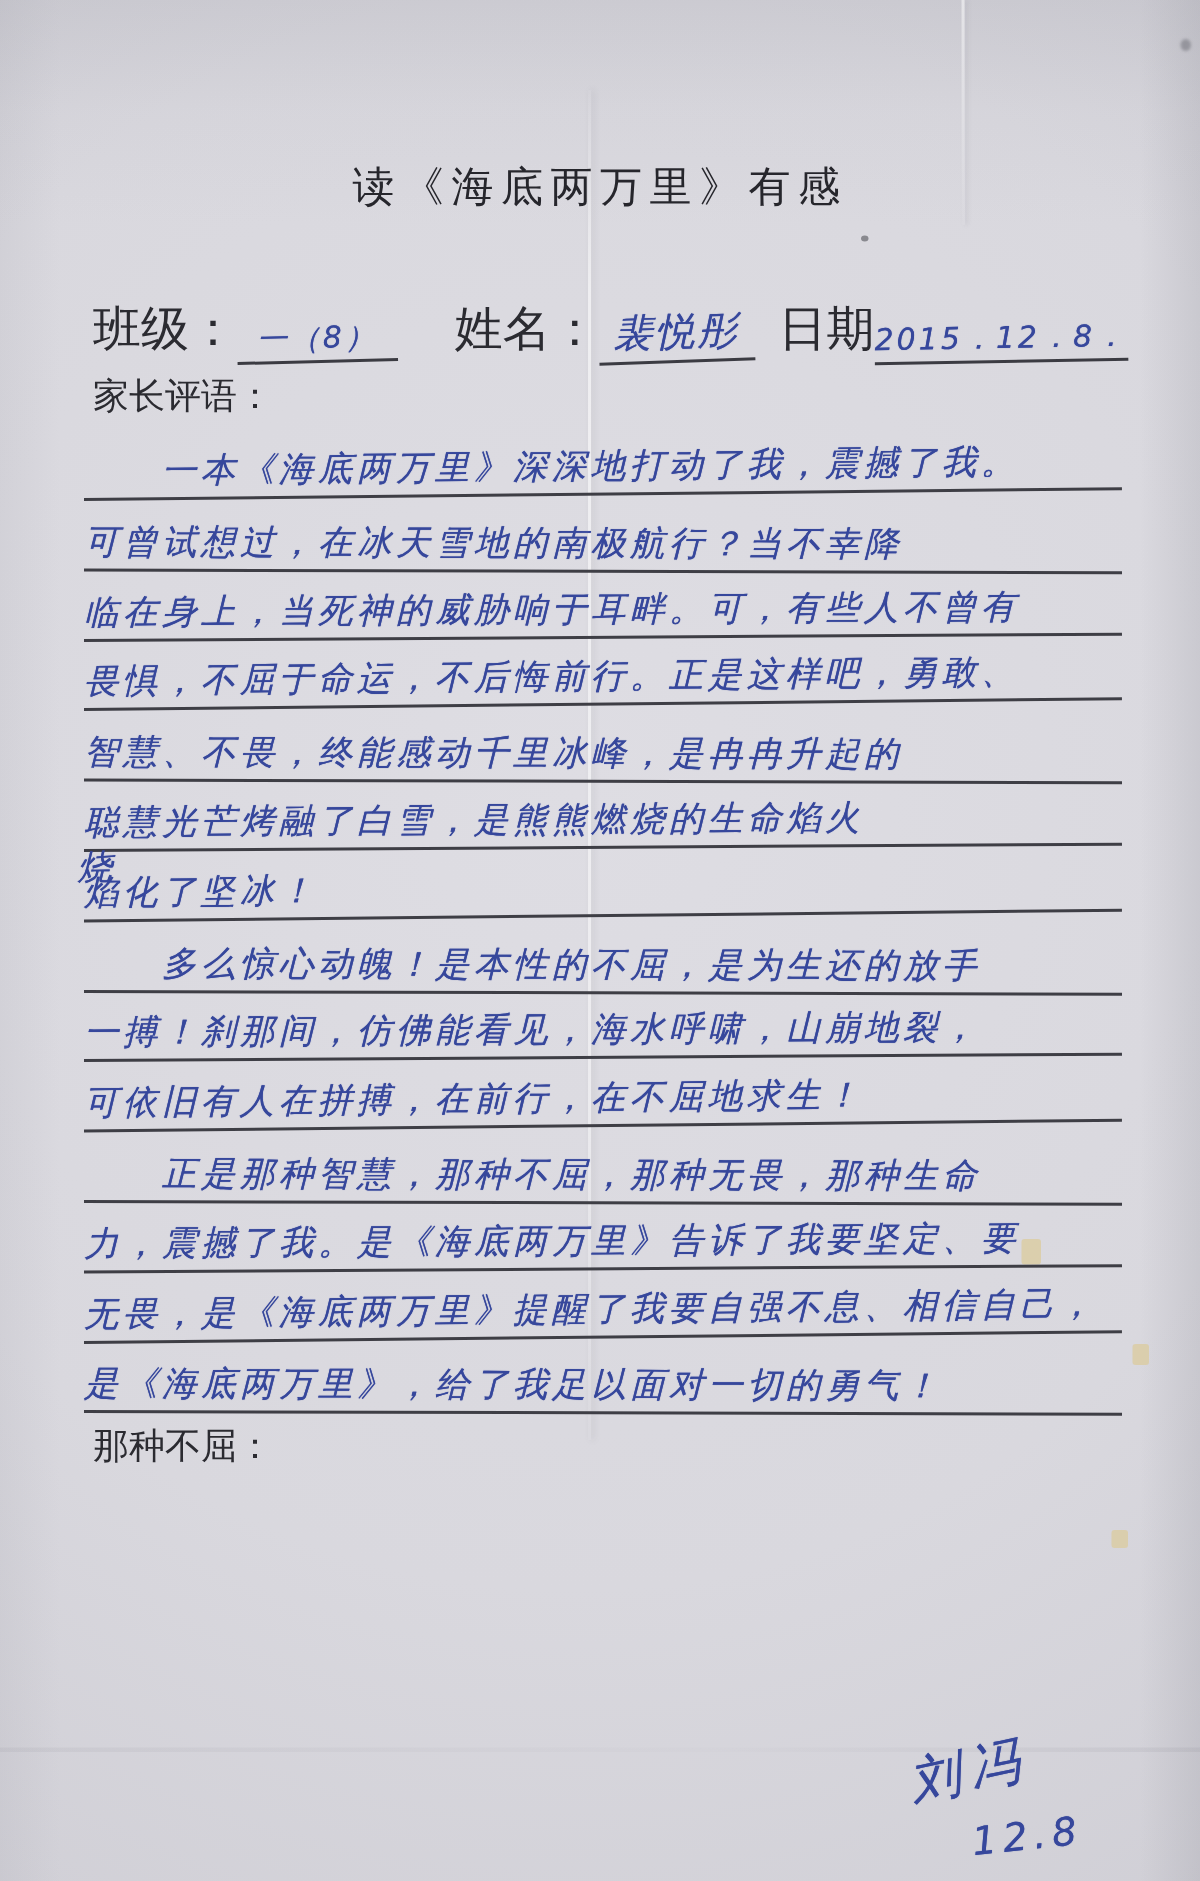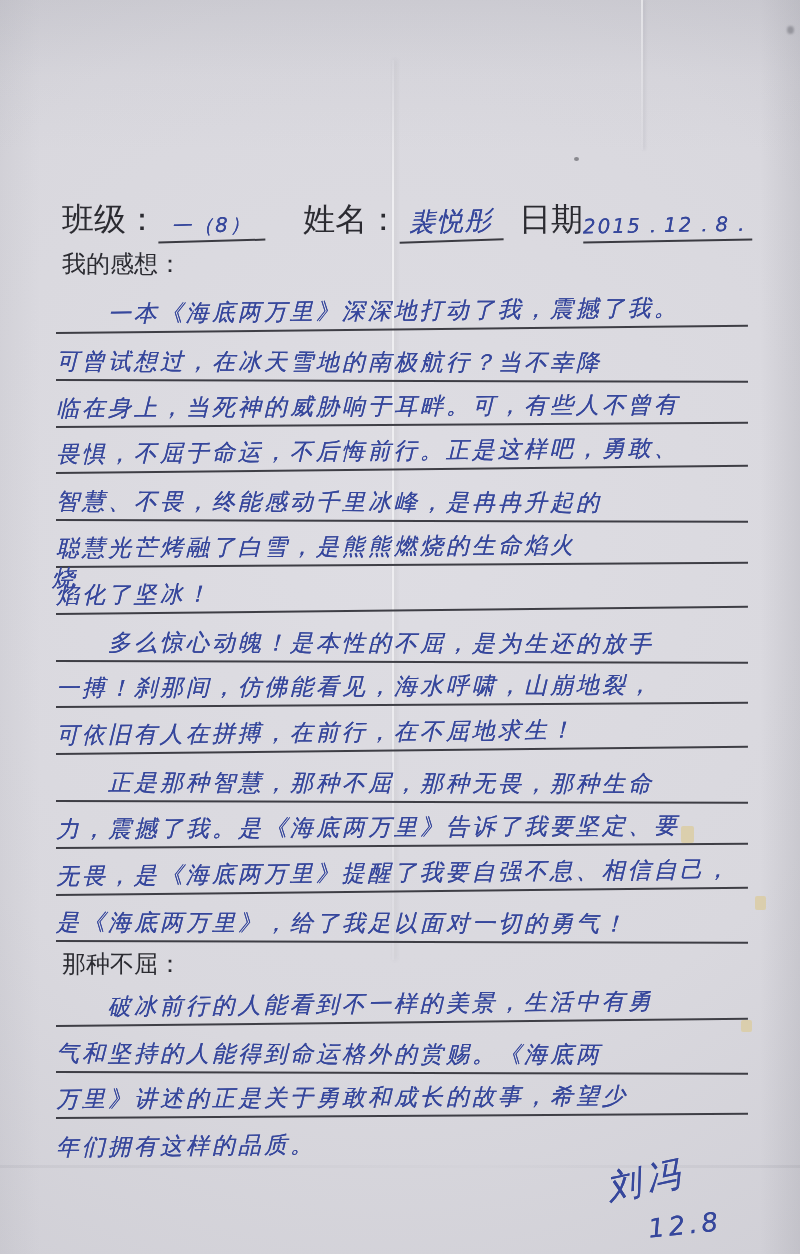--- a/index.html
+++ b/index.html
@@ -117,31 +117,32 @@
 
   <div class="crease crease-center"></div>
   <div class="crease crease-top"></div>
   <div class="crease crease-bottom"></div>
   <div class="speck speck-a"></div>
   <div class="speck speck-b"></div>
   <div class="tape tape-a"></div>
   <div class="tape tape-b"></div>
   <div class="tape tape-c"></div>
 
+  <div class="title">读《海底两万里》有感</div>
 
   <div class="form-row">
     <span class="label">班级：</span>
     <span class="field field-class"><span class="hand">一（8）</span></span>
     <span class="label">姓名：</span>
     <span class="field field-name"><span class="hand">裴悦彤</span></span>
     <span class="label">日期</span>
     <span class="field field-date"><span class="hand">2015．12．8．</span></span>
   </div>
 
-  <div class="section-label label-thoughts">我的感想：</div>
+  <div class="section-label label-thoughts">家长评语：</div>
 
   <div class="lines lines-essay" id="essay-lines">
       <div class="ruled-line">
         <span class="hand indent">一本《海底两万里》深深地打动了我，震撼了我。</span>
       </div>
       <div class="ruled-line">
         <span class="hand">可曾试想过，在冰天雪地的南极航行？当不幸降</span>
       </div>
       <div class="ruled-line">
         <span class="hand">临在身上，当死神的威胁响于耳畔。可，有些人不曾有</span>
@@ -176,31 +177,17 @@
       <div class="ruled-line">
         <span class="hand">无畏，是《海底两万里》提醒了我要自强不息、相信自己，</span>
       </div>
       <div class="ruled-line">
         <span class="hand">是《海底两万里》，给了我足以面对一切的勇气！</span>
       </div>
     </div>
 
   <div class="section-label label-parent">那种不屈：</div>
 
-  <div class="lines lines-parent" id="parent-lines">
-      <div class="ruled-line">
-        <span class="hand indent">破冰前行的人能看到不一样的美景，生活中有勇</span>
-      </div>
-      <div class="ruled-line">
-        <span class="hand">气和坚持的人能得到命运格外的赏赐。《海底两</span>
-      </div>
-      <div class="ruled-line">
-        <span class="hand">万里》讲述的正是关于勇敢和成长的故事，希望少</span>
-      </div>
-      <div class="ruled-line no-rule">
-        <span class="hand">年们拥有这样的品质。</span>
-      </div>
-    </div>
 
   <div class="signature hand">刘冯</div>
   <div class="signature-date hand">12.8</div>
 
 </div>
 
 </body></html>

